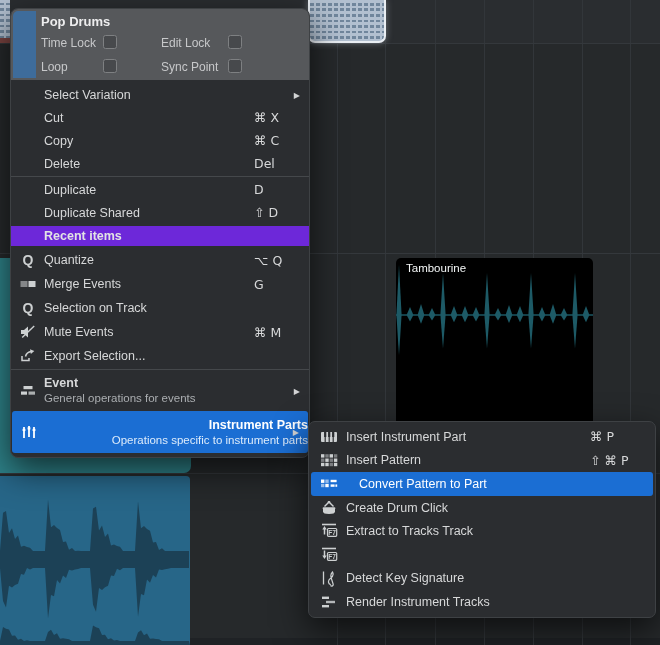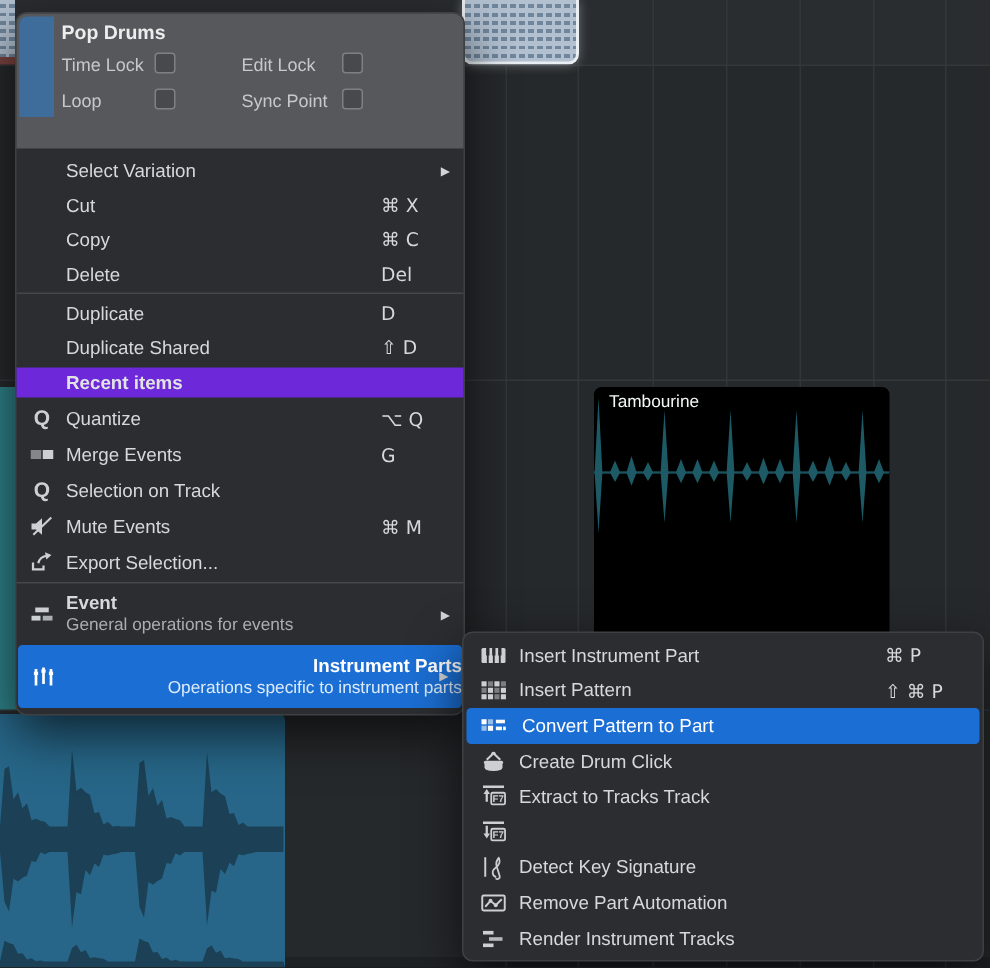--- a/index.html
+++ b/index.html
@@ -29,21 +29,21 @@
 
   #tamb-clip{left:384px;top:258px;width:197px;height:215px;background:#000000;border-radius:5px;margin-left:12px;}
   #tamb-clip .clip-label{position:absolute;left:10px;top:4px;font-size:11.5px;color:#f4f7f7;}
   #teal-left-clip{left:0;top:258px;width:191px;height:215px;background:#2e8289;border-radius:0 0 7px 0;}
   #blue-clip{left:0;top:476px;width:190px;height:169px;background:#276688;border-radius:0 4px 0 0;}
   #tamb-clip svg,#blue-clip svg{position:absolute;left:0;top:0;}
 
   
   #menu{position:absolute;left:10px;top:8px;width:300px;background:#2b2d30;
     border:1px solid #3e4144;border-radius:8px;box-shadow:0 12px 34px rgba(0,0,0,.65);z-index:5;}
-  .mhdr{position:relative;height:90px;background:#56585b;border-radius:7px 7px 0 0;}
+  .mhdr{position:relative;height:71px;background:#56585b;border-radius:7px 7px 0 0;}
   .strip{position:absolute;left:2px;top:2px;width:23px;height:67px;background:#3e6c9b;border-radius:5px 0 0 0;}
   .mtitle{position:absolute;left:30px;top:5px;font-size:13px;font-weight:bold;color:#ededee;}
   .cb-label{position:absolute;font-size:12px;color:#c7c8ca;}
   .cb{position:absolute;width:14px;height:14px;background:#47494c;border:1px solid #7e8082;border-radius:2.5px;}
 
   #mlist{padding:3px 0 2px 0;}
   .mi{position:relative;height:23px;display:flex;align-items:center;padding-left:33px;
       font-size:12.5px;color:#d7d8d9;}
   .mi.iconed{height:24px;}
   .ic{position:absolute;left:7px;top:50%;transform:translateY(-50%);width:20px;height:18px;
@@ -63,21 +63,21 @@
   .dual.hl .ic{color:#ffffff;}
 
   
   #submenu{position:absolute;left:308px;top:421px;width:348px;background:#2b2d30;
     border:1px solid #3e4144;border-radius:7px;box-shadow:0 12px 34px rgba(0,0,0,.65);
     padding:3px 0;z-index:6;}
   .si{position:relative;height:23.6px;display:flex;align-items:center;padding-left:37px;
       font-size:12.5px;color:#d7d8d9;}
   .si .ic{left:9px;width:22px;}
   .si .short{left:281px;}
-  .si.hl{background:#1b6ed3;color:#ffffff;border-radius:3px;margin:0 2px;padding-left:37px;}
+  .si.hl{background:#1b6ed3;color:#ffffff;border-radius:3px;margin:0 2px;padding-left:48px;}
   .si.hl .ic{left:7px;color:#ffffff;}
 </style>
 </head>
 <body>
 
 <div id="stage">
   <div id="toprow"></div>
   <div id="botband"></div>
   <div id="grid">
       <div class="vline" style="left: 337px;"></div>
@@ -355,31 +355,20 @@
             <svg width="18" height="18" viewBox="0 0 18 18">
               <line x1="3.5" y1="2.5" x2="3.5" y2="15.5" stroke="currentColor" stroke-width="1.3"></line>
               <path d="M10.8 15.8 c-2.8 -1 -3.2 -4.2 -0.5 -6.2 c3 -2.2 3.6 -4 2.2 -6.6 c-1.6 1.6 -2.1 3.6 -1.2 6.2 l1.8 5.8 c0.5 1.8 -1.4 2.6 -2.7 1.6" fill="none" stroke="currentColor" stroke-width="1.2"></path>
             </svg>
           </span>
           <span class="lbl">Detect Key Signature</span>
         </div>
         <div class="si">
           <span class="ic">
             <svg width="18" height="18" viewBox="0 0 18 18">
-              <rect x="1.5" y="4" width="15" height="10" rx="1" fill="none" stroke="currentColor" stroke-width="1.3"></rect>
-              <polyline points="3.5,11.5 7,7.5 10.5,10.5 14.5,6.5" fill="none" stroke="currentColor" stroke-width="1.3"></polyline>
-              <circle cx="7" cy="7.5" r="1.3" fill="currentColor"></circle>
-              <circle cx="10.5" cy="10.5" r="1.3" fill="currentColor"></circle>
-            </svg>
-          </span>
-          <span class="lbl">Remove Part Automation</span>
-        </div>
-        <div class="si">
-          <span class="ic">
-            <svg width="18" height="18" viewBox="0 0 18 18">
               <rect x="2" y="3.6" width="7" height="2.4" fill="currentColor"></rect>
               <rect x="6" y="7.8" width="9" height="2.4" fill="currentColor" opacity="0.85"></rect>
               <rect x="2" y="12" width="7" height="2.4" fill="currentColor"></rect>
             </svg>
           </span>
           <span class="lbl">Render Instrument Tracks</span>
         </div>
       </div>
   </div>
 </div>

